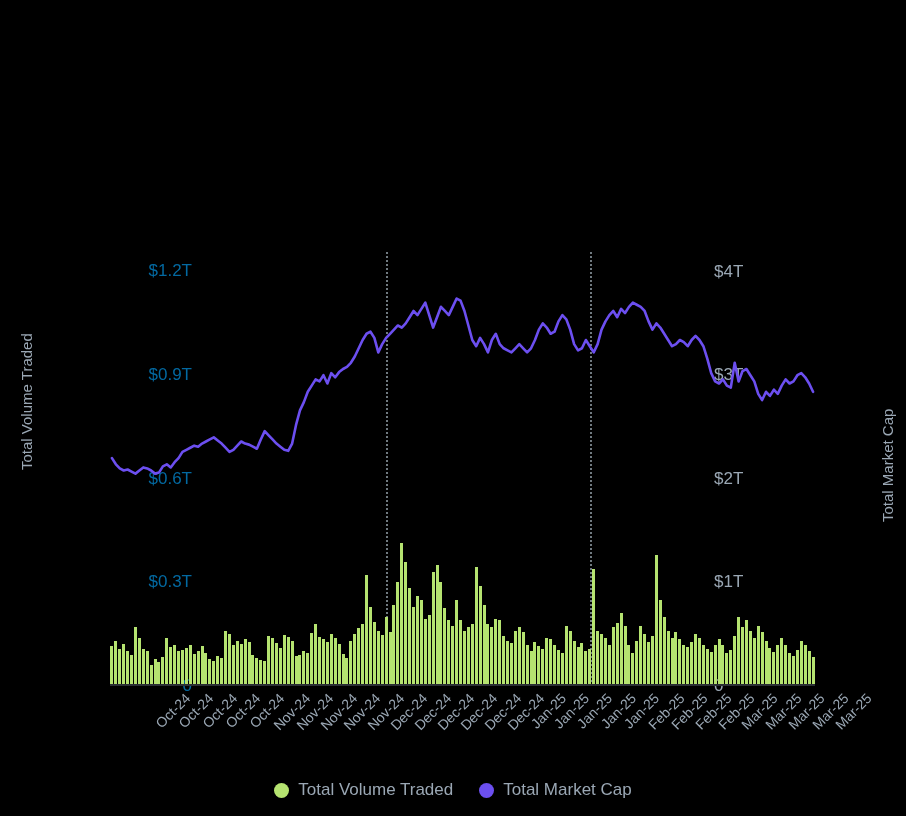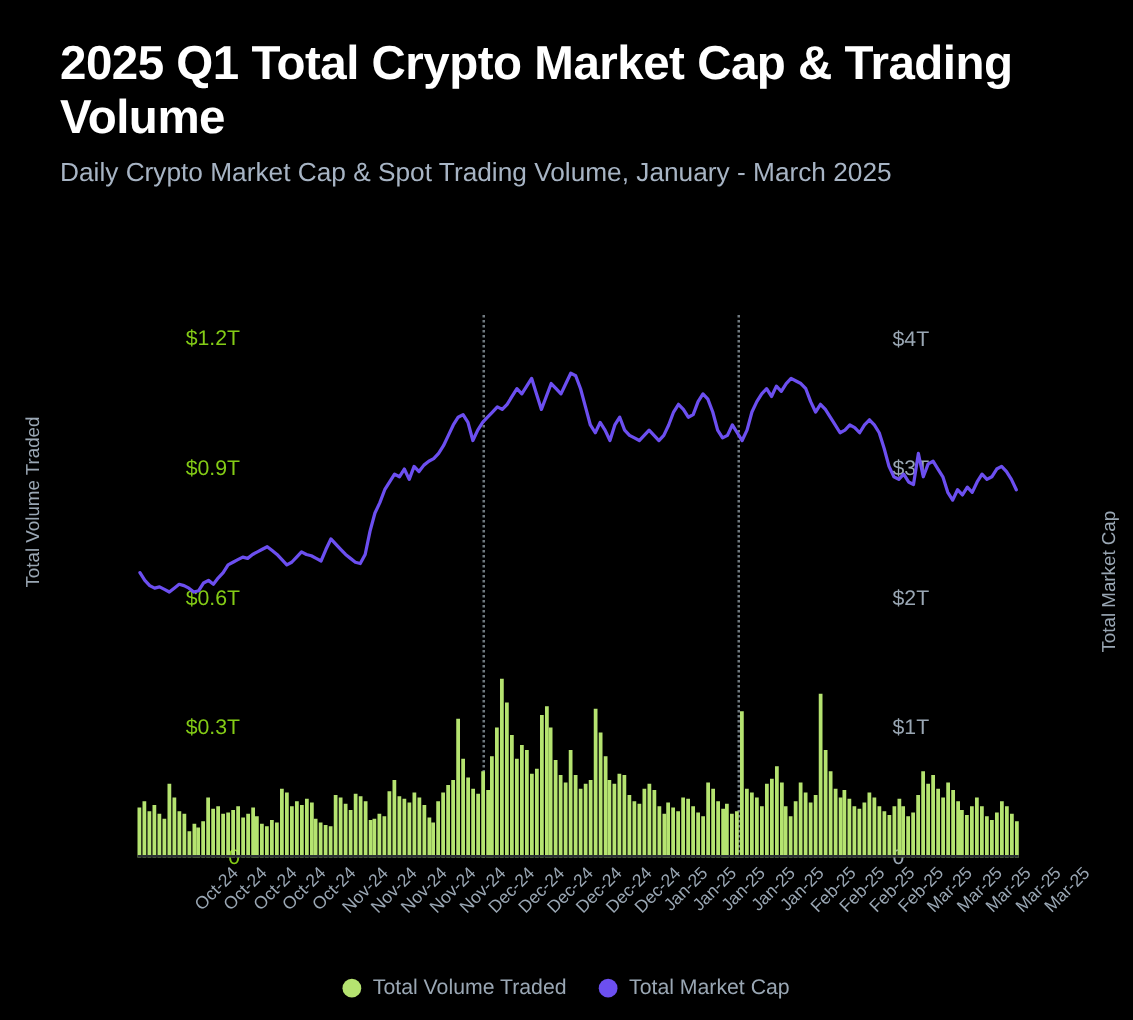--- a/index.html
+++ b/index.html
@@ -32,21 +32,21 @@
   .axis-baseline{
     position:absolute; left:0; right:0; bottom:0;
     height:2px; background:#2b2f35;
   }
 
   .vgrid{
     position:absolute; top:-2px; bottom:0; width:0;
     border-left:2px dotted #707a80;
   }
   .ylabel-left{
-    position:absolute; right:714px; font-size:17px; color:#84cc16;
+    position:absolute; right:714px; font-size:17px; color:#0369a1;
     transform:translateY(-50%); text-align:right; white-space:nowrap;
   }
   .ylabel-right{
     position:absolute; left:714px; font-size:17px; color:#9aa7b4;
     transform:translateY(-50%); text-align:left; white-space:nowrap;
   }
 
   .axis-title{
     position:absolute; font-size:15px; color:#9aa7b4; white-space:nowrap;
   }
@@ -79,24 +79,20 @@
   }
   .legend-item{ display:flex; align-items:center; gap:9px; }
   .legend-dot{ width:15px; height:15px; border-radius:50%; display:block; }
   .legend-label{ font-size:17px; color:#9aa7b4; }
 </style>
 </head>
 <body>
 
 <div id="chart-root">
 
-  <div class="header">
-    <div class="chart-title">2025 Q1 Total Crypto Market Cap &amp; Trading Volume</div>
-    <div class="chart-subtitle">Daily Crypto Market Cap &amp; Spot Trading Volume, January - March 2025</div>
-  </div>
 
   <div class="axis-title left">Total Volume Traded</div>
   <div class="axis-title right">Total Market Cap</div>
 
   <div id="yticks-left">
       <div class="ylabel-left" style="top: 686px;">0</div>
       <div class="ylabel-left" style="top: 582.32px;">$0.3T</div>
       <div class="ylabel-left" style="top: 478.64px;">$0.6T</div>
       <div class="ylabel-left" style="top: 374.96px;">$0.9T</div>
       <div class="ylabel-left" style="top: 271.28px;">$1.2T</div>

